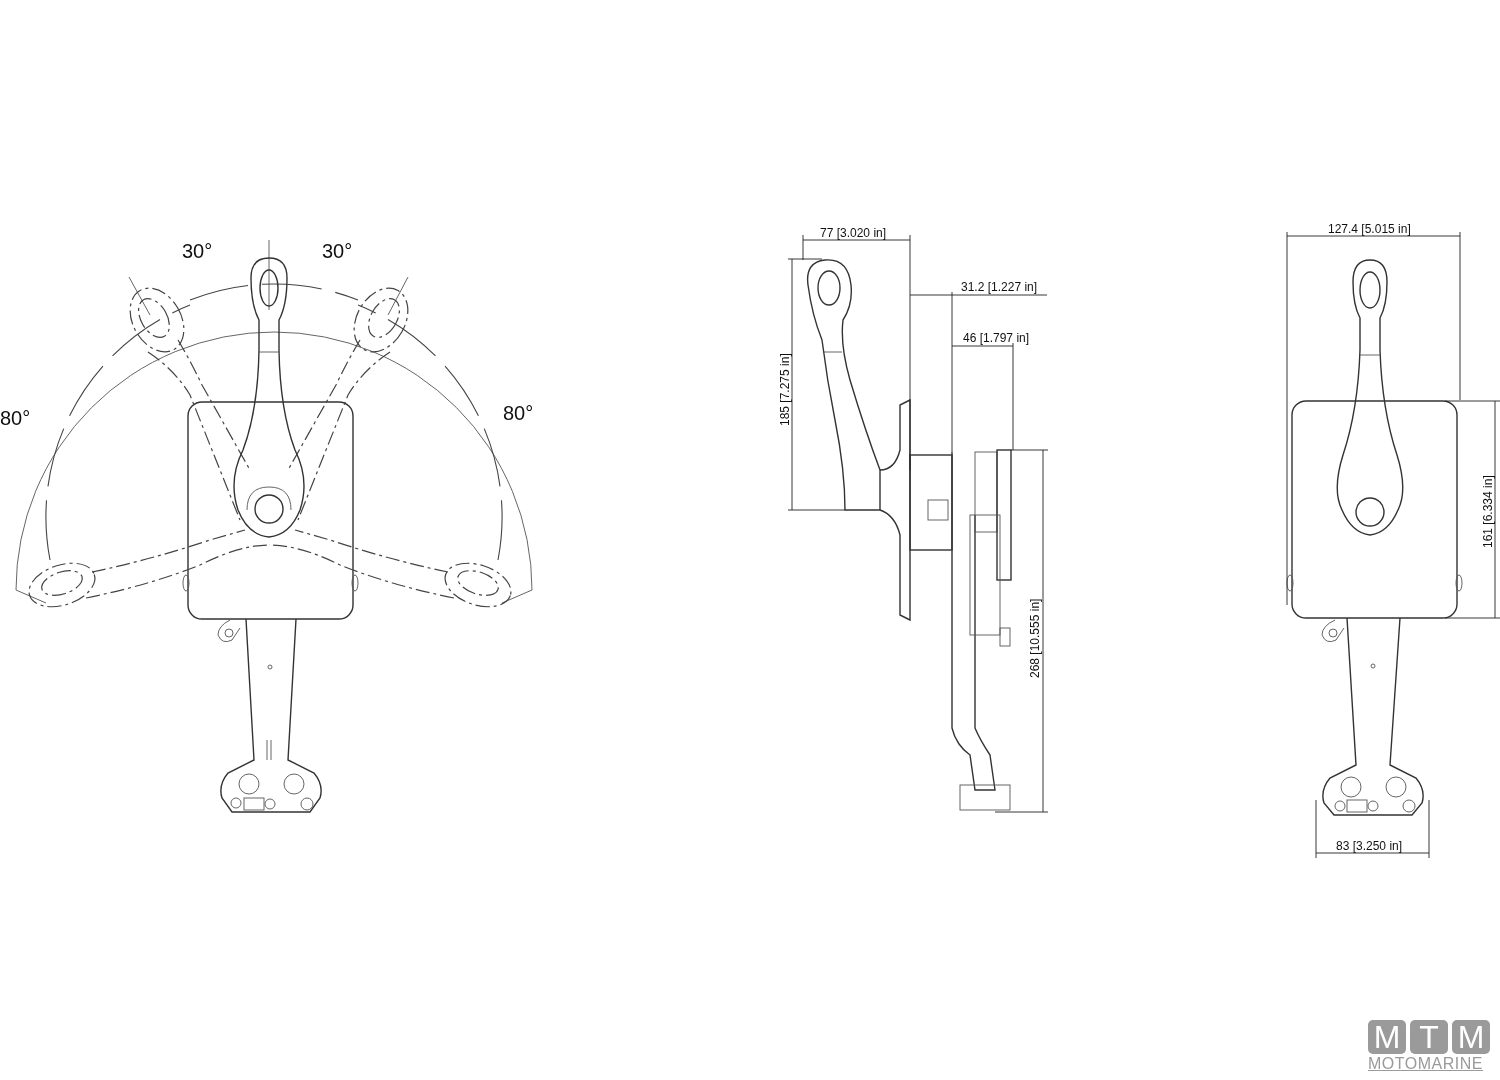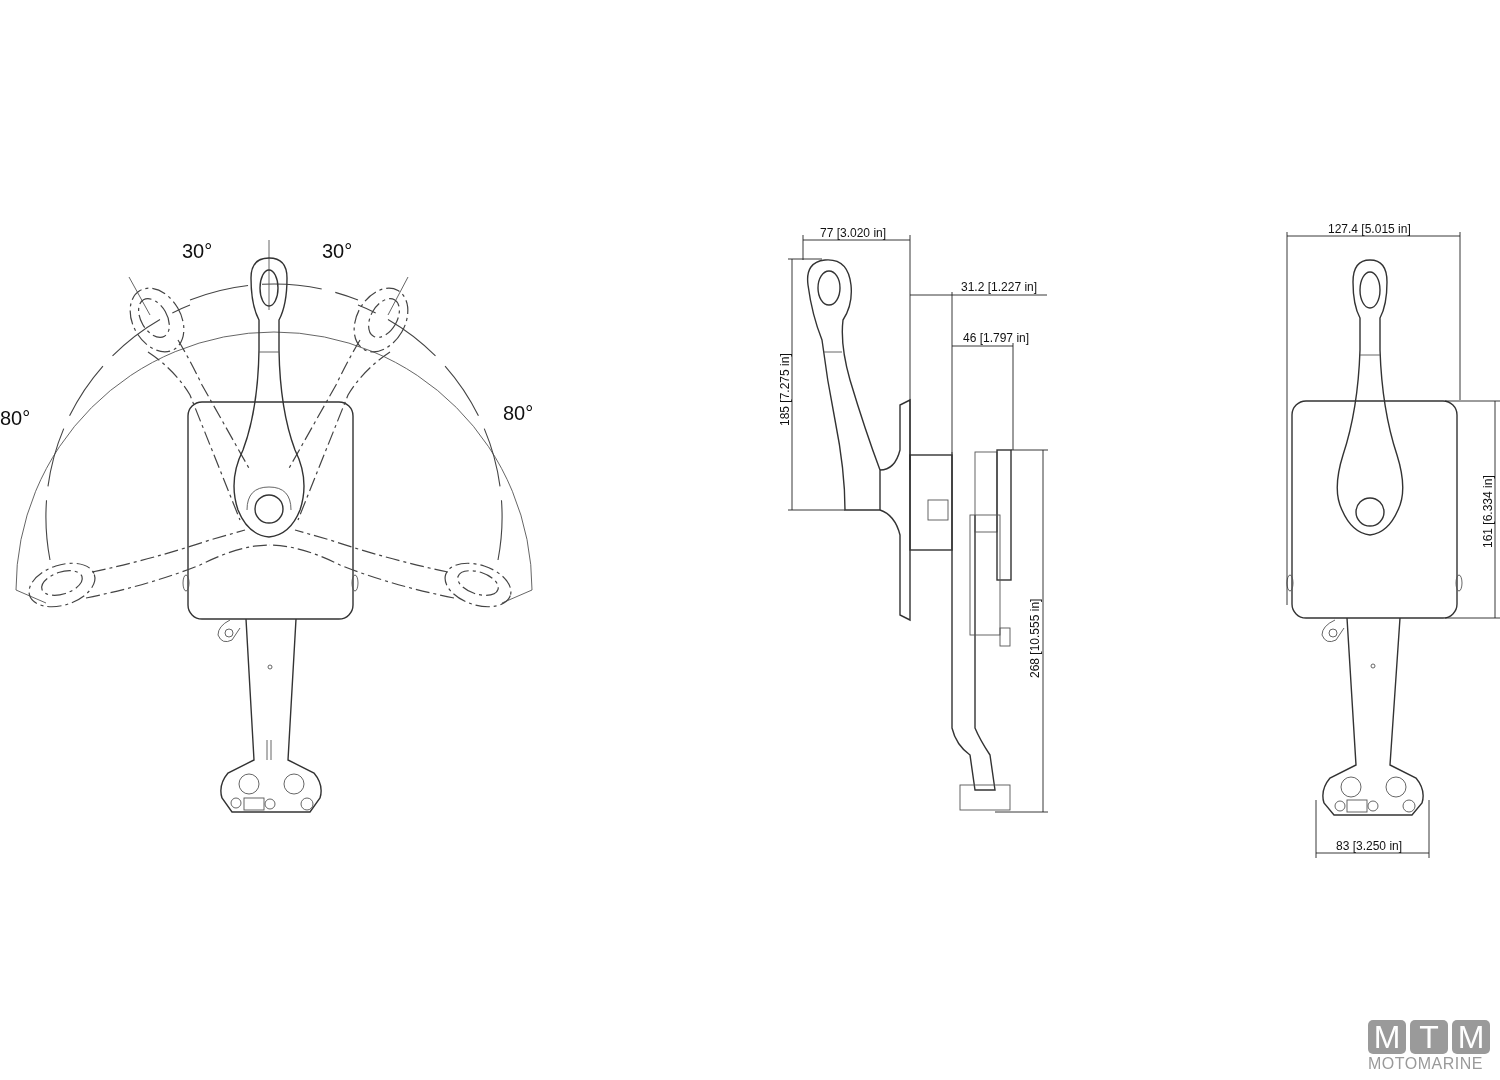--- a/index.html
+++ b/index.html
@@ -8,21 +8,21 @@
   .ln { fill: none; stroke: #333; stroke-width: 1.4; }
   .thin { fill: none; stroke: #555; stroke-width: 0.9; }
   .dash { fill: none; stroke: #444; stroke-width: 1.2; stroke-dasharray: 14 4 3 4; }
   .lgdash { fill: none; stroke: #444; stroke-width: 1.1; stroke-dasharray: 60 14; }
   .dim { fill: none; stroke: #222; stroke-width: 0.9; }
   .dimtxt { font-family: "Liberation Sans", sans-serif; font-size: 12px; fill: #111; }
   .angtxt { font-family: "Liberation Sans", sans-serif; font-size: 20px; fill: #111; }
   .logo { position: absolute; left: 1368px; top: 1020px; width: 128px; }
   .logo-row { display: flex; gap: 4px; }
   .logo-box { width: 38px; height: 34px; background: #9a9a9a; border-radius: 5px; color: #fff; font-size: 32px; display: flex; align-items: center; justify-content: center; font-family: "Liberation Sans", sans-serif; font-weight: 300; }
-  .logo-text { color: #9a9a9a; font-size: 16px; letter-spacing: 0.5px; margin-top: 1px; font-family: "Liberation Sans", sans-serif; }
+  .logo-text { color: #9a9a9a; font-size: 16px; letter-spacing: 0.5px; margin-top: 1px; font-family: "Liberation Sans", sans-serif; text-decoration: underline; }
 </style>
 </head>
 <body>
 
 <svg id="drawing" width="1500" height="1080" viewBox="0 0 1500 1080" xmlns="http://www.w3.org/2000/svg">
 
   <g>
 
     <path class="thin" d="M 16 590 A 258 258 0 0 1 532 590"></path>
     <line class="thin" x1="16" y1="590" x2="46" y2="603"></line>

